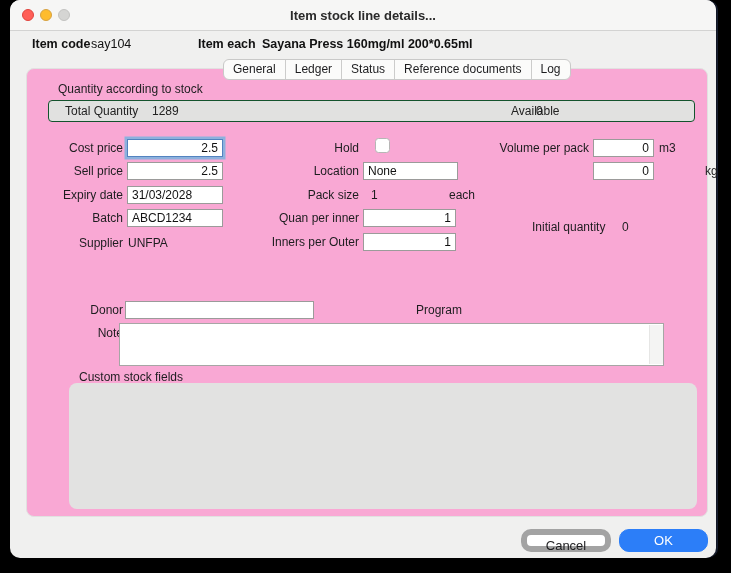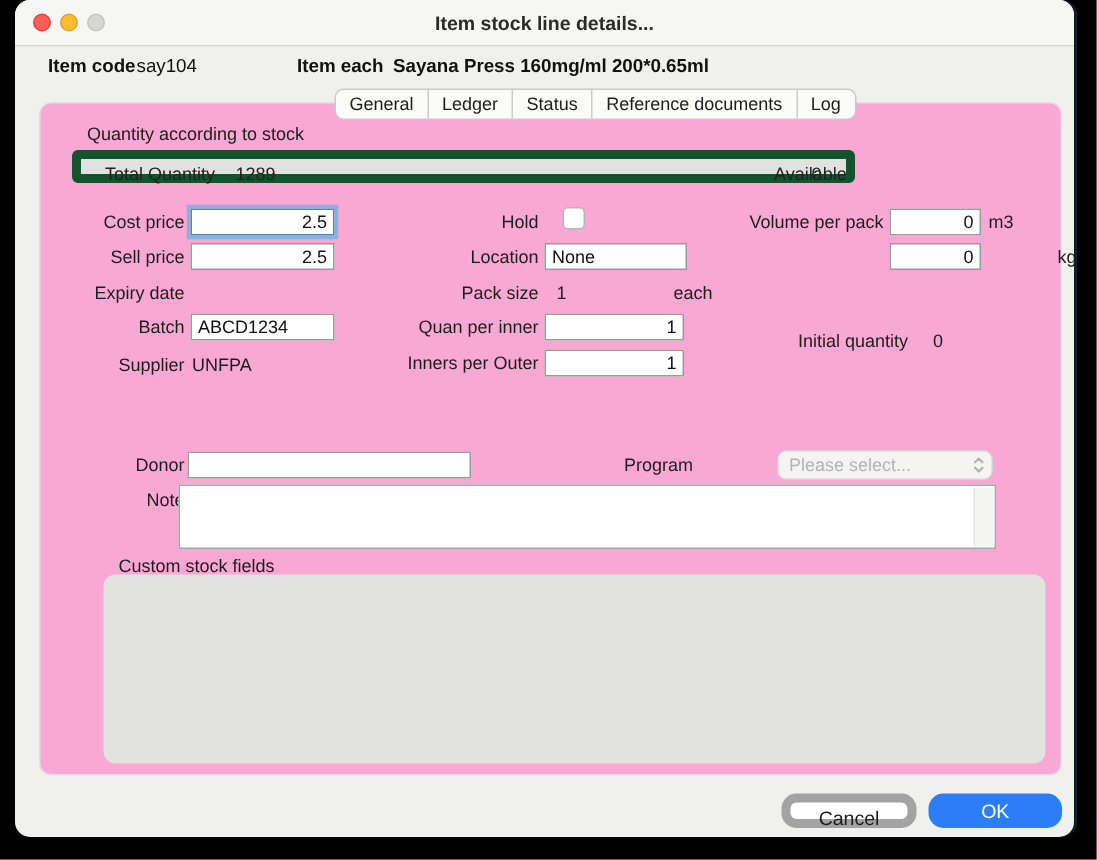--- a/index.html
+++ b/index.html
@@ -50,22 +50,22 @@
     background:#fff;border:1px solid #9b9b9a;border-radius:0;
     font-family:"Liberation Sans", sans-serif;font-size:12px;color:#111;
     padding:0 4px;outline:none;
   }
   .field.num{text-align:right;}
   .field.focused{
     border:1px solid #5383c0;
     box-shadow:0 0 0 2.5px #8db1dd;
   }
   .totalbar{
-    position:absolute;left:21px;top:31px;width:522px;height:22px;
-    background:#e1e1e0;border:6px solid #14532d;border-radius:4px;box-sizing:border-box;
+    position:absolute;left:21px;top:31px;width:647px;height:22px;
+    background:#e1e1e0;border:1px solid #14532d;border-radius:4px;box-sizing:border-box;
   }
   .totalbar .txt{position:absolute;top:3px;font-size:12px;color:#222;}
   .checkbox{
     position:absolute;width:15px;height:15px;box-sizing:border-box;
     background:#fff;border:1px solid #b6b6b5;border-radius:3.5px;
     appearance:none;-webkit-appearance:none;margin:0;
   }
   .statictext{position:absolute;font-size:12px;color:#1d1d1f;white-space:nowrap;}
   .dropdown{
     position:absolute;left:491px;top:231px;width:144px;height:20px;box-sizing:border-box;
@@ -131,20 +131,21 @@
     </div>
 
     <span class="lbl llab" style="top:72px;">Cost price</span>
     <span class="lbl llab" style="top:95px;">Sell price</span>
     <span class="lbl llab" style="top:119px;">Expiry date</span>
     <span class="lbl llab" style="top:142px;">Batch</span>
     <span class="lbl llab" style="top:167px;">Supplier</span>
 
     <input class="field num focused" style="left: 100px; top: 70px; width: 96px;" value="2.5">
     <input class="field num" style="left: 100px; top: 93px; width: 96px;" value="2.5">
+    <input class="field" style="left: 100px; top: 117px; width: 96px;" value="31/03/2028">
     <input class="field" style="left: 100px; top: 140px; width: 96px;" value="ABCD1234">
     <span class="statictext" style="left:101px;top:167px;">UNFPA</span>
 
     <span class="lbl mlab" style="top:72px;">Hold</span>
     <span class="lbl mlab" style="top:95px;">Location</span>
     <span class="lbl mlab" style="top:119px;">Pack size</span>
     <span class="lbl mlab" style="top:142px;">Quan per inner</span>
     <span class="lbl mlab" style="top:166px;">Inners per Outer</span>
 
     <input type="checkbox" class="checkbox" style="left: 348px; top: 69px;">
@@ -161,27 +162,20 @@
     <input class="field num" style="left: 566px; top: 93px; width: 61px;" value="0">
     <span class="statictext" style="left:632px;top:95px;padding-left:46px;">kg</span>
 
     <span class="statictext" style="left:505px;top:151px;">Initial quantity</span>
     <span class="statictext" style="left:595px;top:151px;">0</span>
 
     <span class="lbl llab" style="top:234px;">Donor</span>
     <input class="field" style="left: 98px; top: 232px; width: 189px;" value="">
 
     <span class="lbl" style="left:389px;width:100px;text-align:left;top:234px;">Program</span>
-    <div class="dropdown">
-      <span class="ph">Please select...</span>
-      <svg class="chev" viewBox="0 0 9 14">
-        <path d="M2 5.2 L4.5 2.6 L7 5.2" fill="none" stroke="#b0b0b5" stroke-width="1.4" stroke-linecap="round" stroke-linejoin="round"></path>
-        <path d="M2 8.8 L4.5 11.4 L7 8.8" fill="none" stroke="#b0b0b5" stroke-width="1.4" stroke-linecap="round" stroke-linejoin="round"></path>
-      </svg>
-    </div>
 
     <span class="lbl llab" style="top:257px;">Note</span>
     <textarea class="note-area" style=""></textarea>
     <div class="note-scroll"></div>
 
     <span class="lbl" style="left:52px;top:301px;">Custom stock fields</span>
     <div class="custom-area"></div>
 
   </div>
 

